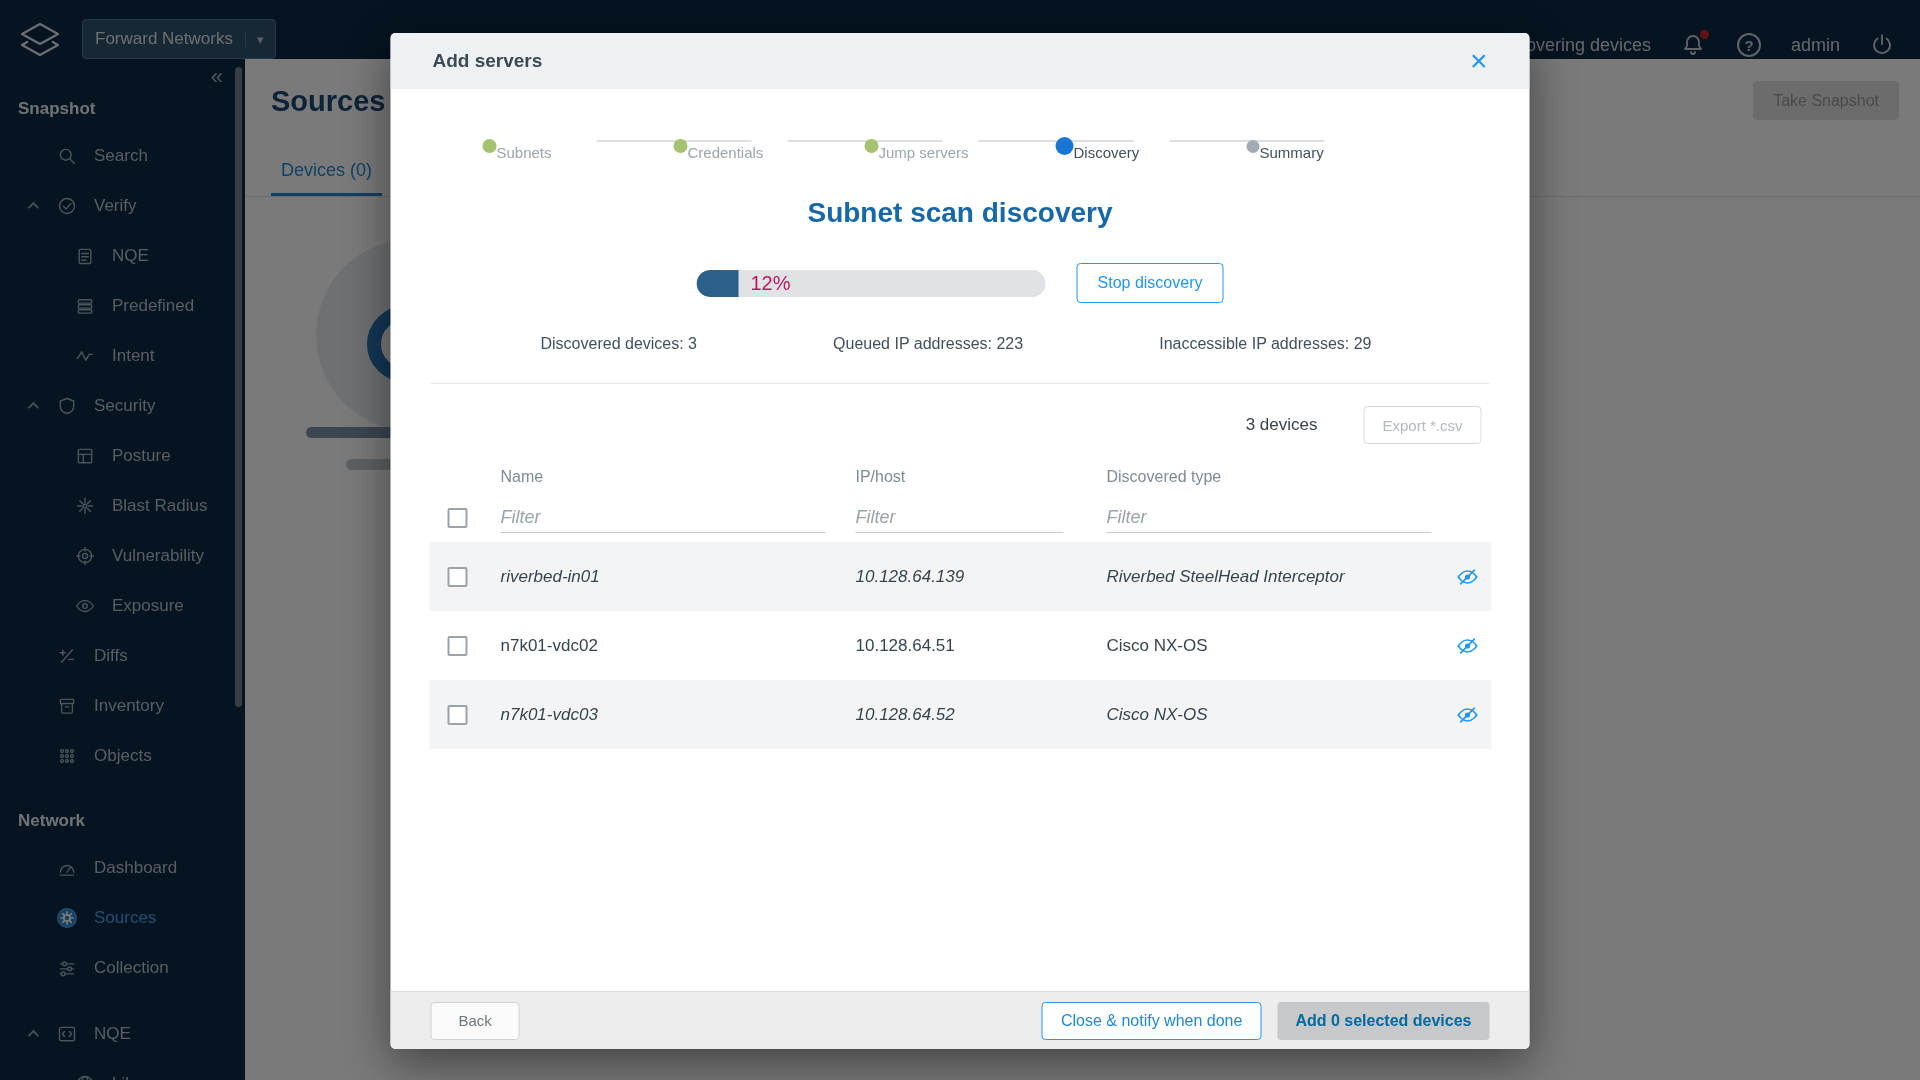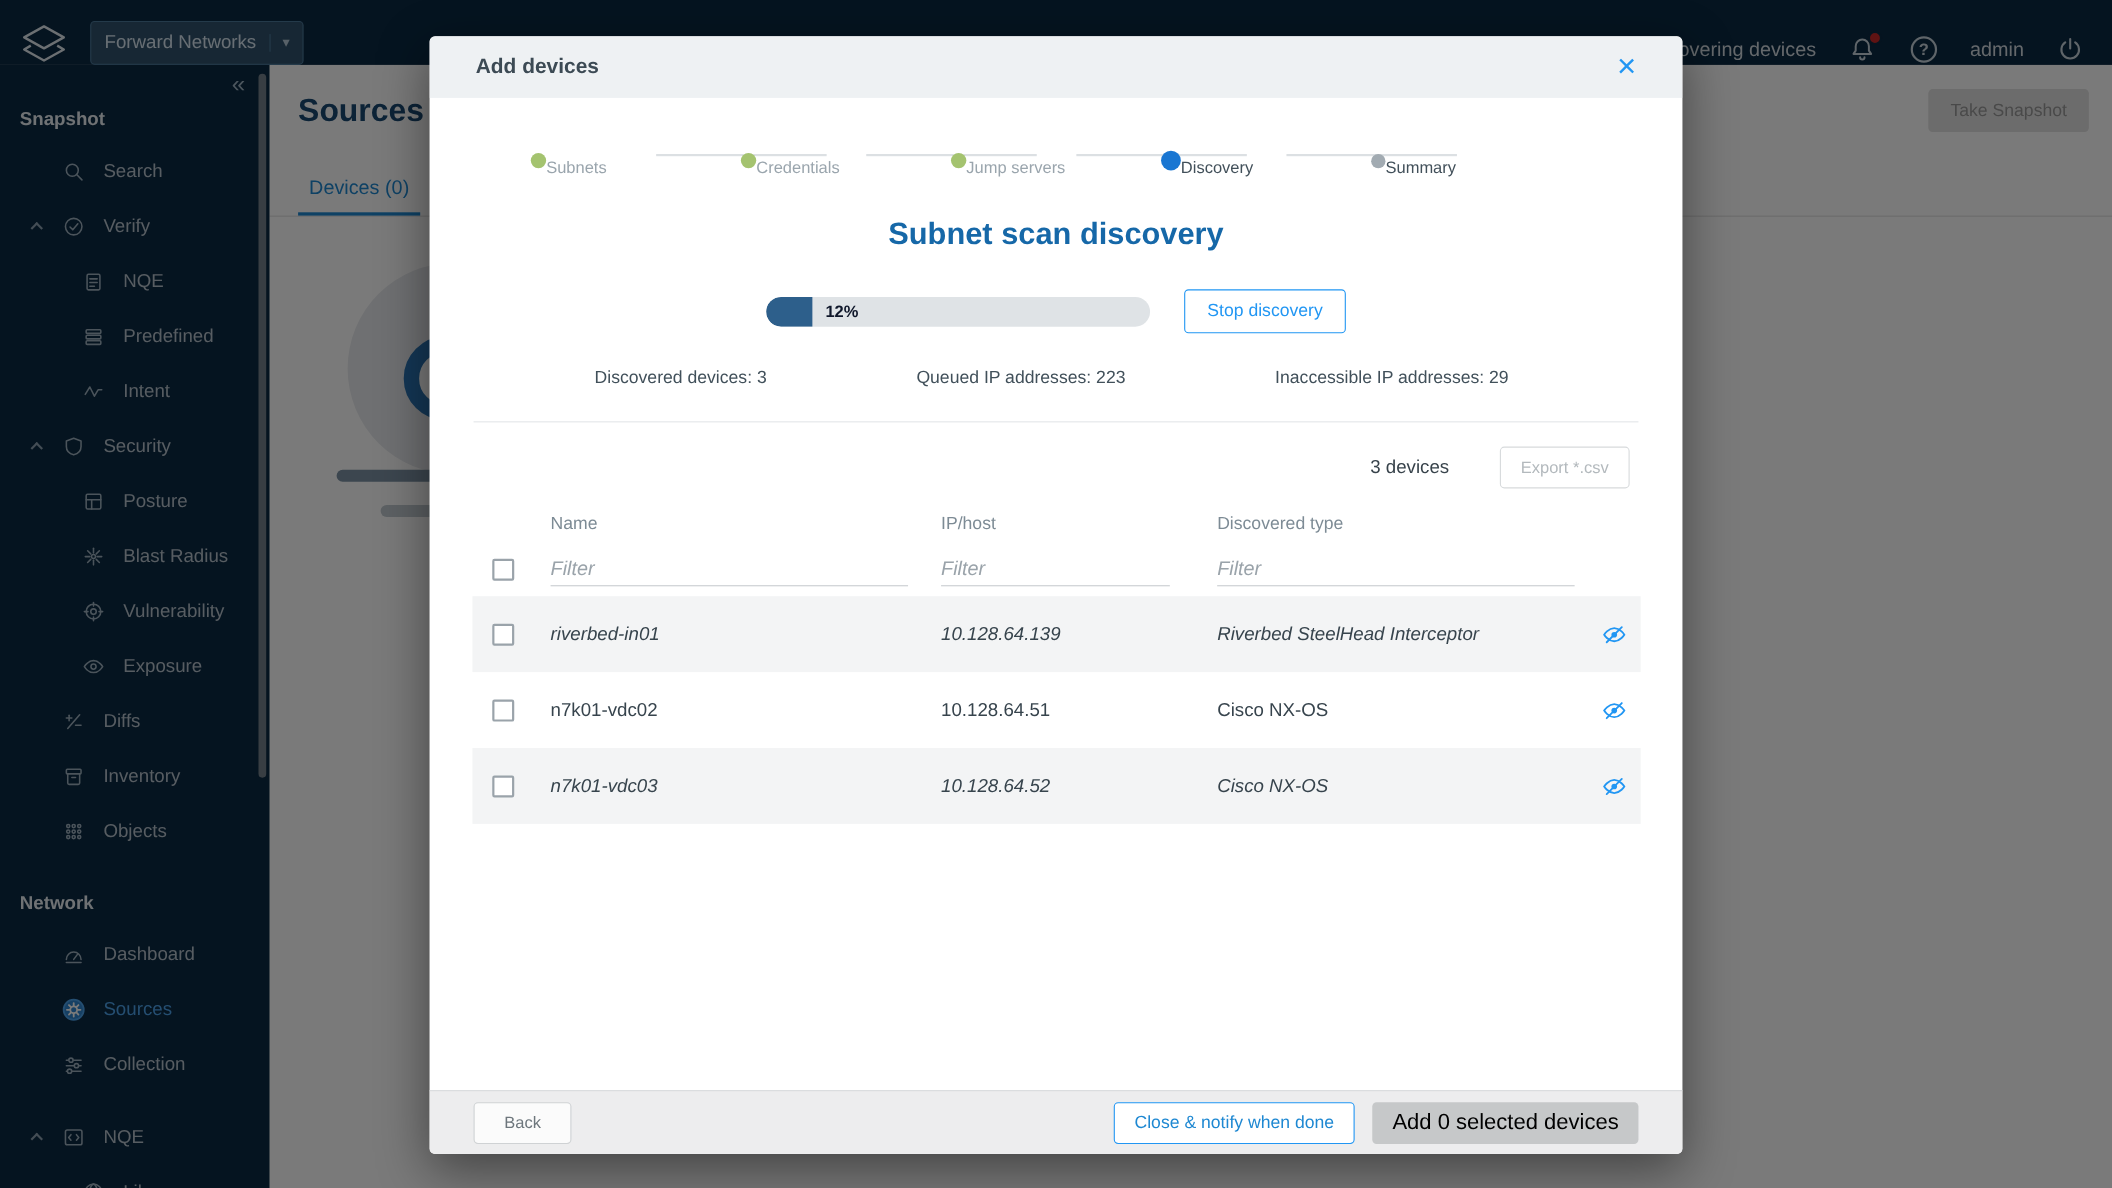--- a/index.html
+++ b/index.html
@@ -83,21 +83,21 @@
   .step.active .step-dot { width:18px; height:18px; background:#1976d2; }
   .step.upcoming .step-dot { width:13px; height:13px; background:#a2abb2; }
   .step-label { margin-top:13px; font-size:15px; color:#9aa5ad; }
   .step.active .step-label, .step.upcoming .step-label { color:#42505a;margin-top:12px; }
 
   .scan-title { text-align:center; margin-top:36px; font-size:28px; font-weight:bold; color:#1668a8; }
 
   .progress-row { display:flex; justify-content:center; align-items:center; gap:31px; margin-top:34px; }
   .progress-track { position:relative; width:349px; height:27px; background:#dfe3e6; border-radius:14px; overflow:hidden; }
   .progress-fill { position:absolute; left:0; top:0; bottom:0; width:0; background:#2d5f8b; border-radius:14px 0 0 14px; }
-  .progress-label { position:absolute; top:0; bottom:0; left:12px; display:flex; align-items:center; font-size:15px; font-weight:bold; color:#0f172a; }
+  .progress-label { position:absolute; top:0; bottom:0; left:12px; display:flex; align-items:center; font-size:20px; font-weight:normal; color:#be185d; }
   .stop-btn { height:40px; padding:0 20px; border:1px solid #2196f3; color:#2196f3; background:#fff; border-radius:4px; font-size:16px; font-weight:500; cursor:pointer; font-family:inherit; }
 
   .stats-row { display:flex; justify-content:space-between; padding:0 158px 0 150px; margin-top:32px; font-size:16px; color:#41505a; }
 
   .section-divider { border:none; border-top:1px solid #e3e6e8; margin:30px 40px 0; }
 
   .count-row { display:flex; justify-content:flex-end; align-items:center; gap:46px; padding-right:48px; margin-top:22px; }
   .device-count { font-size:17px; color:#38434b; }
   .export-btn { height:38px; padding:0 18px; border:1px solid #d7dadc; color:#b3b9bd; background:#fff; border-radius:4px; font-size:15px; font-weight:500; font-family:inherit; }
 
@@ -116,21 +116,21 @@
   .c-ip .filter-input { width:208px; }
   .c-type .filter-input { width:325px; }
   .drow { height:69px; font-size:17px; color:#37444d; }
   .drow.alt { background:#f3f4f5;font-style:italic; }
   .cbx { width:20px; height:20px; border:2px solid #9aa3aa; border-radius:2px; background:#fff; cursor:pointer; }
 
   .modal-footer { flex:none; height:58px; background:#ededee; border-top:1px solid #d9dbdd; display:flex; align-items:center; padding:0 40px; }
   .back-btn { height:38px; padding:0 27px; background:#fbfbfb; border:1px solid #cfd2d4; color:#6d767c; border-radius:4px; font-size:15px; font-weight:500; font-family:inherit; cursor:pointer; }
   .footer-right { margin-left:auto; display:flex; gap:16px; }
   .close-notify-btn { height:38px; padding:0 18px; background:#fff; border:1px solid #2196f3; color:#1e88d2; border-radius:4px; font-size:16px; font-weight:500; font-family:inherit; cursor:pointer; }
-  .add-btn { height:38px; padding:0 18px; background:#c6c8c9; border:none; color:#000000; border-radius:4px; font-size:20px; font-weight:400; font-family:inherit; }
+  .add-btn { height:38px; padding:0 18px; background:#c6c8c9; border:none; color:#0369a1; border-radius:4px; font-size:16px; font-weight:700; font-family:inherit; }
 </style>
 </head>
 <body>
 
 <header class="topbar">
   <span class="brand-logo">
     <svg width="44" height="38" viewBox="0 0 44 38" fill="none" stroke="#dfe8ef" stroke-width="2.2" stroke-linejoin="round">
       <path d="M22 3 40 13 22 23 4 13z"></path>
       <path d="M10 20.5 4 24l18 10 18-10-6-3.5"></path>
     </svg>
@@ -426,21 +426,21 @@
   <div class="empty-circle"></div>
   <div class="empty-ring"></div>
   <div class="empty-bar1"></div>
   <div class="empty-bar2"></div>
 </main>
 
 <div class="overlay"></div>
 
 <section class="modal">
   <div class="modal-header">
-    <span class="modal-title">Add devices</span>
+    <span class="modal-title">Add servers</span>
     <span class="modal-close">×</span>
   </div>
 
   <div class="modal-body">
 
     <div class="steps">
       <div class="step done">
         <span class="dot-wrap">
             <span class="step-dot"></span>
           </span>

